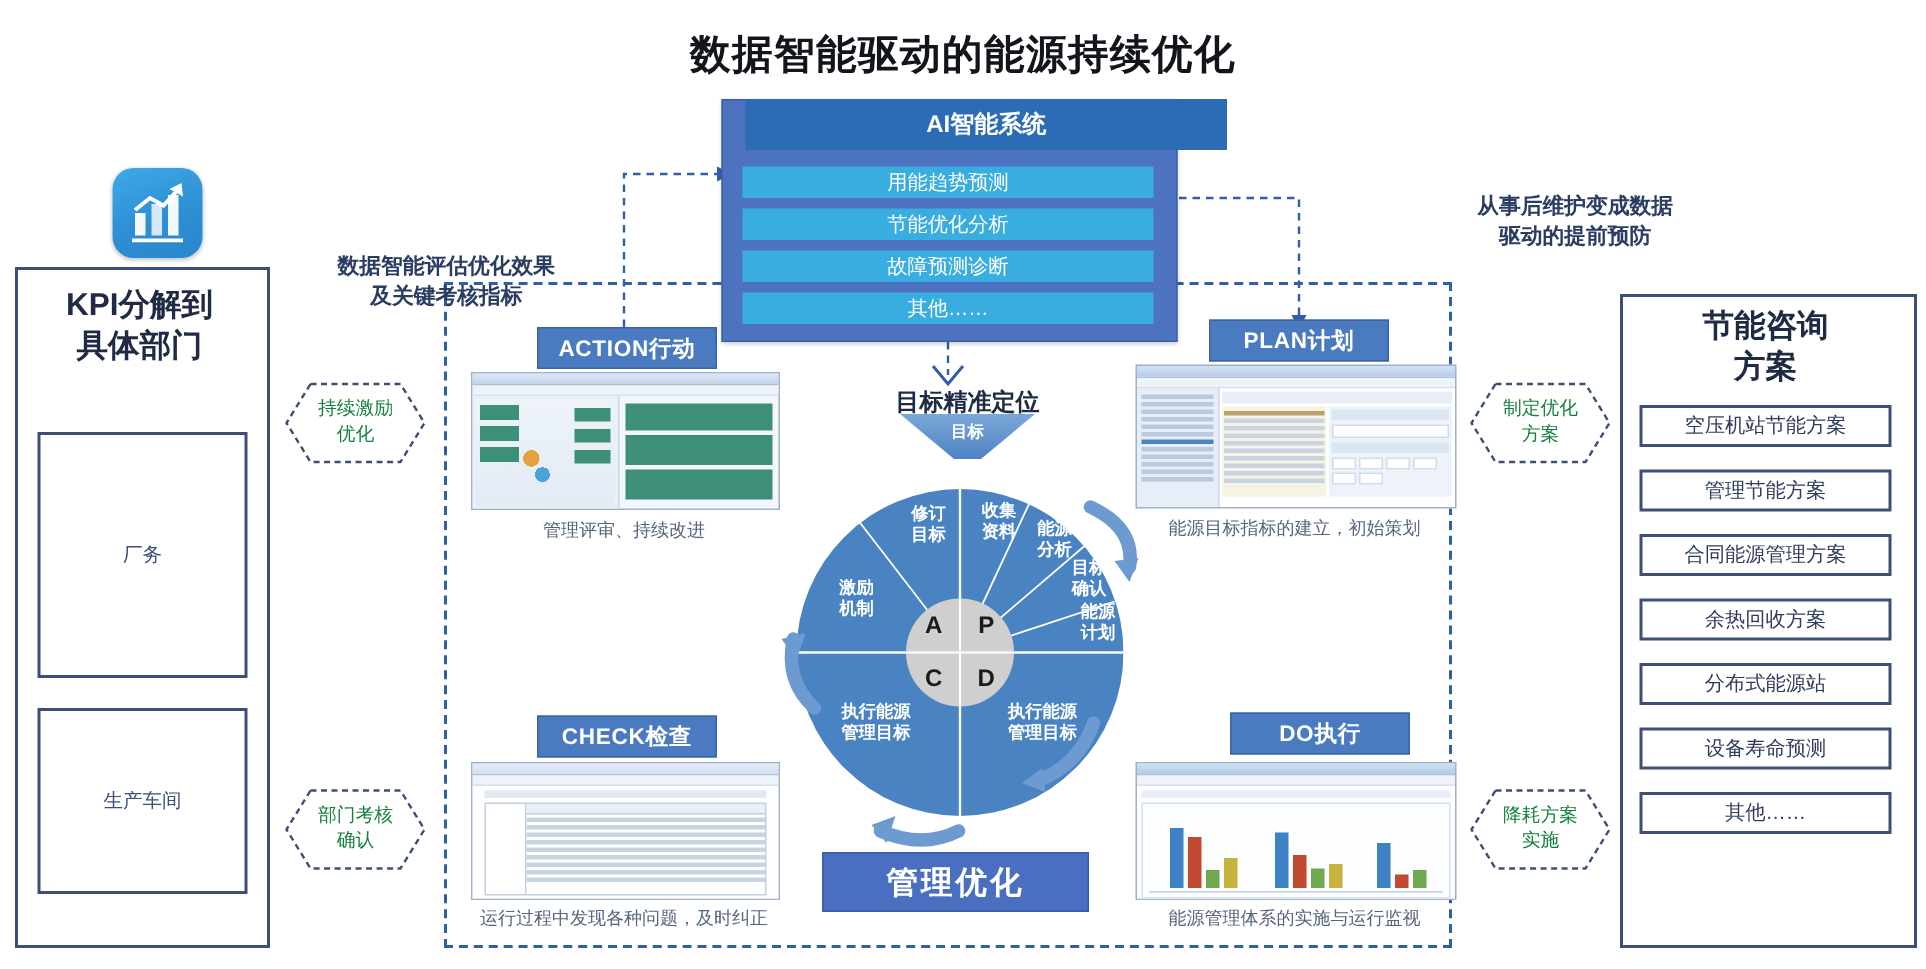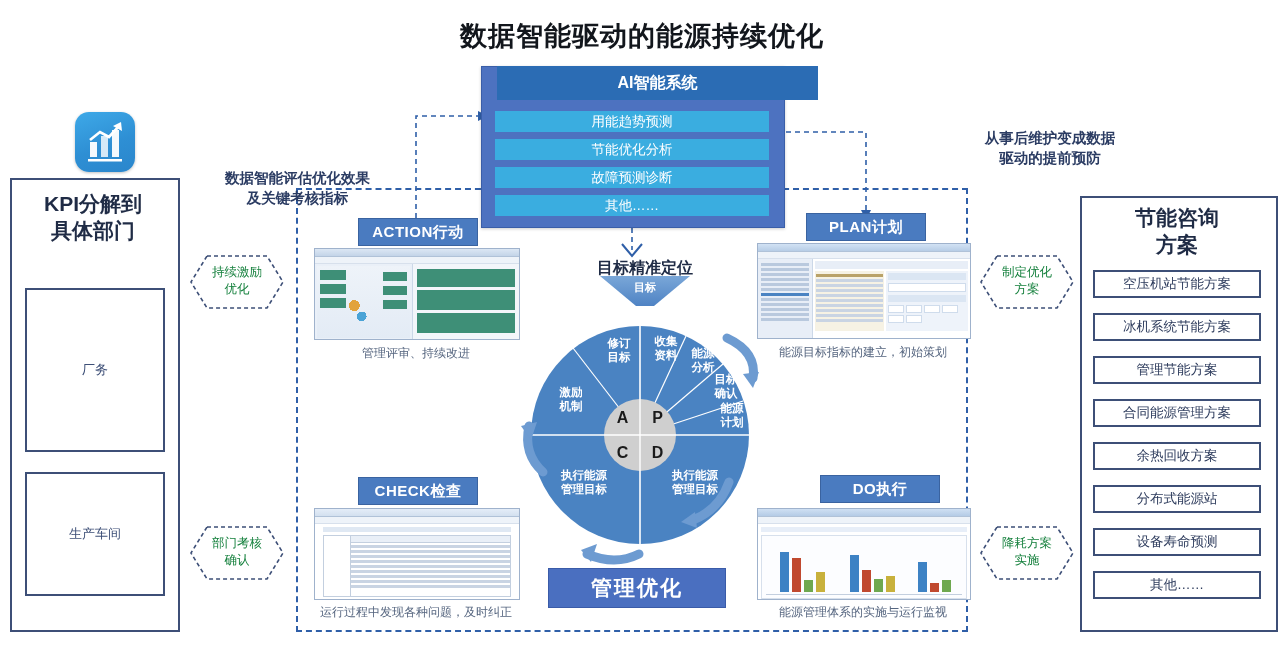--- a/index.html
+++ b/index.html
@@ -141,21 +141,20 @@
 <div class="abs dept-box" id="dept-0">厂务</div>
 <div class="abs dept-box" id="dept-1">生产车间</div>
 
 <div class="abs" id="right-panel"></div>
 <div class="abs" id="right-panel-title">
   <div>节能咨询</div>
   <div>方案</div>
 </div>
 <div class="abs" id="solution-list">
   <div class="sol-item">空压机站节能方案</div>
-  <div class="sol-item">冰机系统节能方案</div>
   <div class="sol-item">管理节能方案</div>
   <div class="sol-item">合同能源管理方案</div>
   <div class="sol-item">余热回收方案</div>
   <div class="sol-item">分布式能源站</div>
   <div class="sol-item">设备寿命预测</div>
   <div class="sol-item">其他……</div>
 </div>
 
 <div class="abs" id="pdca-region"></div>
 

